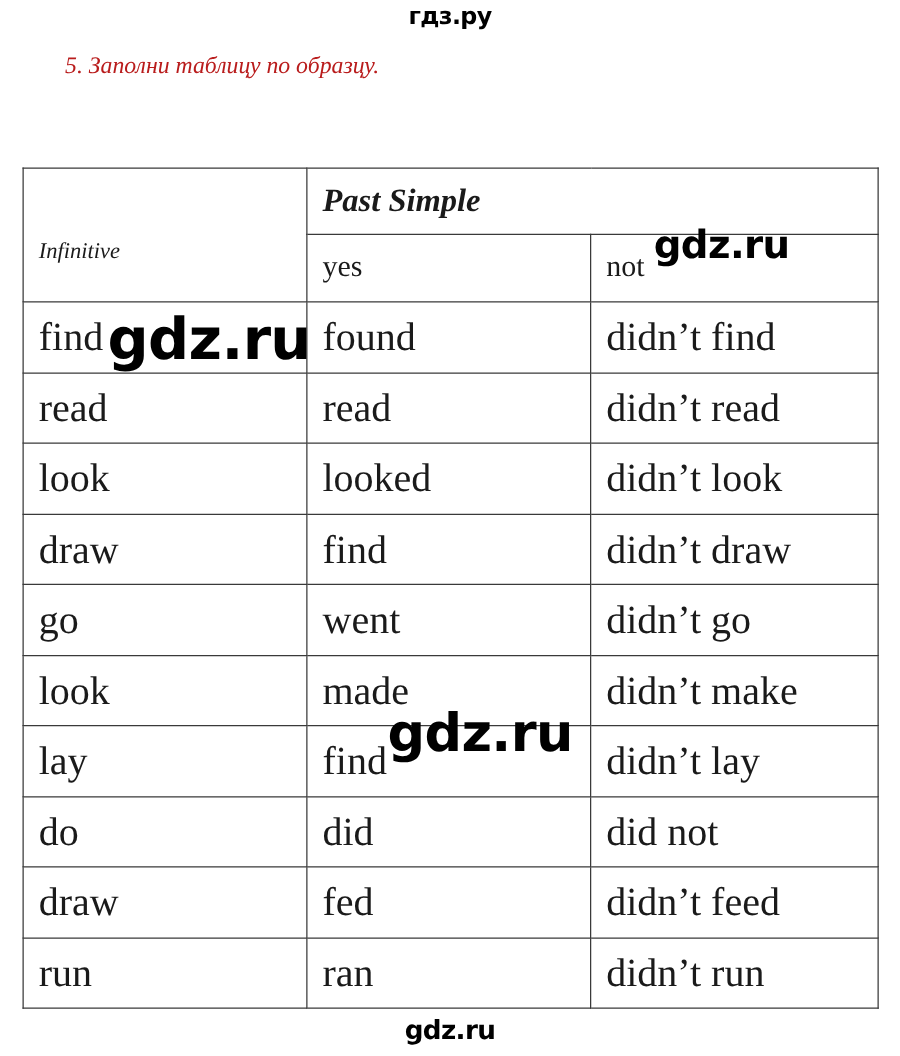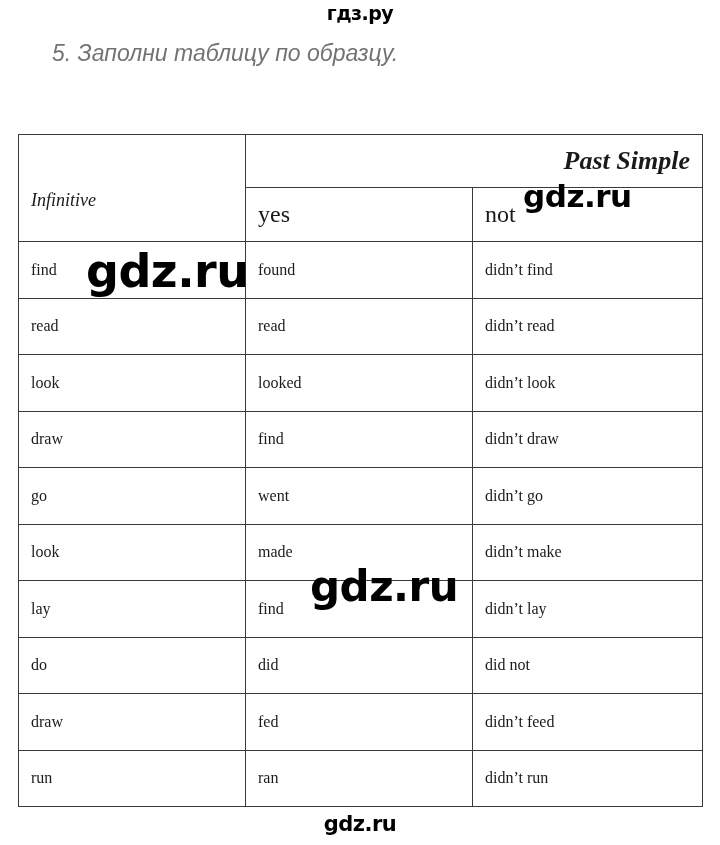--- a/index.html
+++ b/index.html
@@ -57,25 +57,25 @@
     left: 310px;
     top: 562px;
     font-size: 42px;
   }
 
   
   .task-heading {
     position: absolute;
     left: 52px;
     top: 36px;
-    font-family: Liberation Sans, sans-serif;
+    font-family: Liberation Serif, serif;
     font-style: italic;
-    font-size: 23px;
+    font-size: 19px;
     line-height: 34px;
-    color: #737373;
+    color: #b91c1c;
     white-space: nowrap;
   }
 
   
   .verb-table {
     position: absolute;
     left: 18px;
     top: 134px;
     width: 684px;
     border-collapse: collapse;
@@ -97,29 +97,29 @@
     font-weight: normal;
     font-style: italic;
     font-size: 18px;
     padding-top: 24px !important;
     vertical-align: middle;
   }
   .cell-past-simple {
     font-weight: bold;
     font-style: italic;
     font-size: 26px;
-    text-align: right;
+    text-align: left;
     height: 52px;
   }
   .cell-subhead {
     font-size: 24px;
     height: 53px;
   }
   .row-data td {
-    font-size: 16px;
+    font-size: 32px;
     height: 55.5px;
   }
 </style>
 </head>
 <body>
 
 <div class="wm wm-top">гдз.ру</div>
 
 <div class="task-heading">5. Заполни таблицу по образцу.</div>
 

